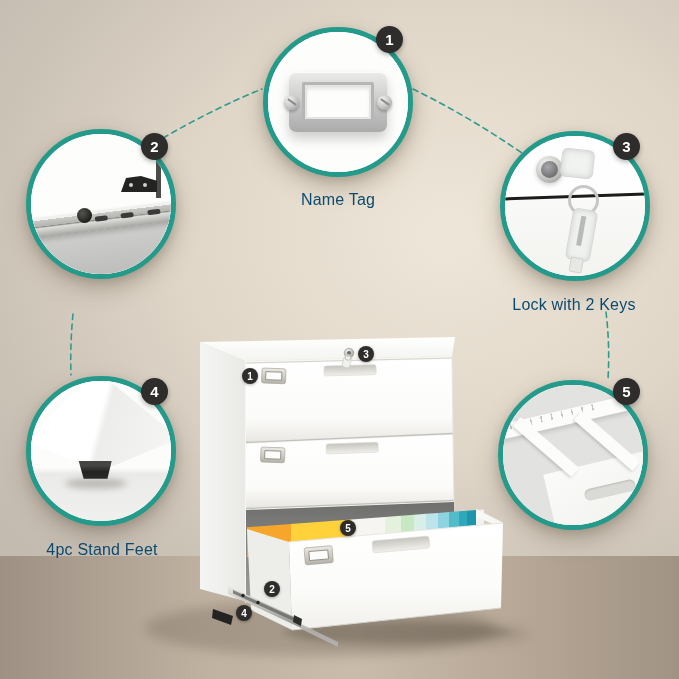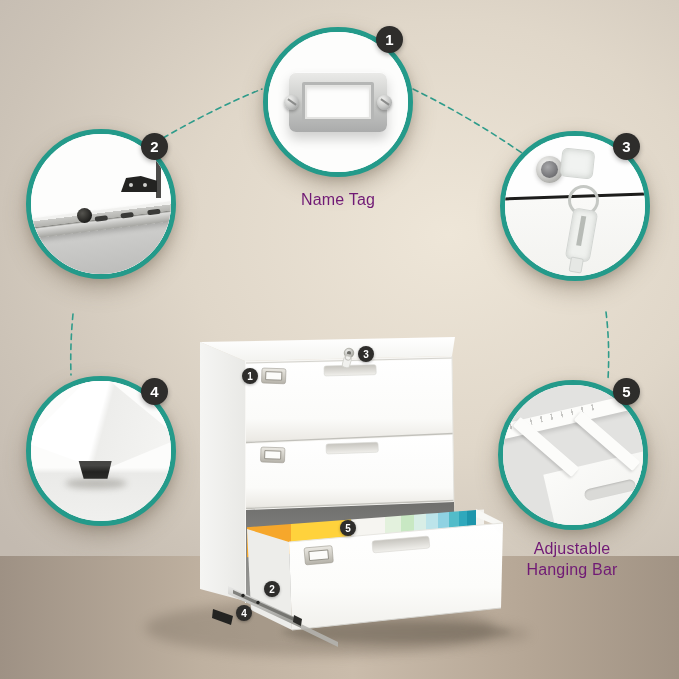--- a/index.html
+++ b/index.html
@@ -102,21 +102,21 @@
     box-shadow:0 2px 5px rgba(0,0,0,.3); z-index:6; }
   .b1 { left:376px; top:26px; } .b2 { left:141px; top:133px; } .b3 { left:613px; top:133px; }
   .b4 { left:141px; top:378px; } .b5 { left:613px; top:378px; }
   .badge-sm { position:absolute; width:16px; height:16px; border-radius:50%; background:#2e2d2b; color:#fff;
     font-size:10px; font-weight:bold; display:flex; align-items:center; justify-content:center;
     box-shadow:0 1px 3px rgba(0,0,0,.3); z-index:5; }
   .m1 { left:242px; top:368px; } .m3 { left:358px; top:346px; } .m5 { left:340px; top:520px; }
   .m2 { left:264px; top:581px; } .m4 { left:236px; top:605px; }
 
   
-  .feat-label { position:absolute; transform:translateX(-50%); color:#701a75; font-size:16px;
+  .feat-label { position:absolute; transform:translateX(-50%); color:#0c4a6e; font-size:16px;
     line-height:21px; text-align:center; white-space:nowrap; letter-spacing:.2px; z-index:6; }
   .l1 { left:338px; top:189px; }
   .l2 { left:102px; top:293px; }
   .l3 { left:574px; top:294px; }
   .l4 { left:102px; top:539px; }
   .l5 { left:572px; top:538px; width:124px; white-space:normal; }
 </style>
 </head>
 <body>
 
@@ -340,15 +340,16 @@
   <div class="badge-lg b4">4</div>
   <div class="badge-lg b5">5</div>
 
   <div class="badge-sm m1">1</div>
   <div class="badge-sm m2">2</div>
   <div class="badge-sm m3">3</div>
   <div class="badge-sm m4">4</div>
   <div class="badge-sm m5">5</div>
 
   <div class="feat-label l1">Name Tag</div>
-  <div class="feat-label l5">Adjustable Hanging Bar</div>
+  <div class="feat-label l3">Lock with 2 Keys</div>
+  <div class="feat-label l4">4pc Stand Feet</div>
 
 </div>
 
 </body></html>

